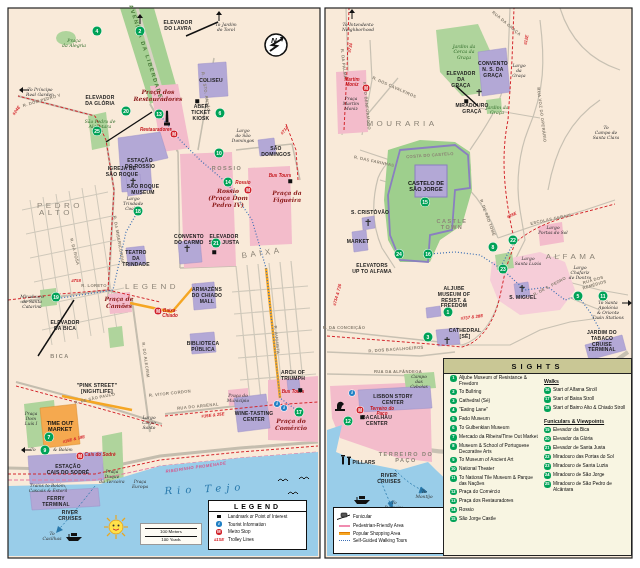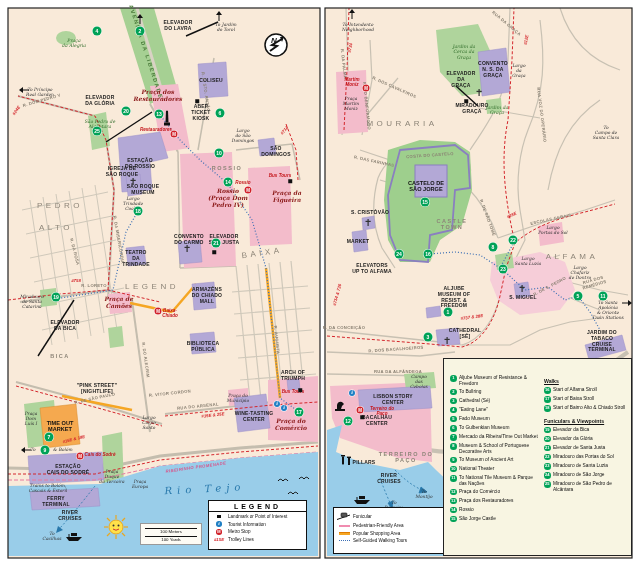--- a/index.html
+++ b/index.html
@@ -327,21 +327,21 @@
       <div class="lbl met" style="left: 243px; top: 183px;">Rossio</div>
       <div class="lbl met" style="left: 280px; top: 176px;">Bus Tours</div>
       <div class="lbl sq" style="left: 287px; top: 197px;">Praça da
 Figueira</div>
       <div class="lbl poi" style="left: 189px; top: 240px;">CONVENTO
 DO CARMO</div>
       <div class="lbl poi" style="left: 224px; top: 240px;">ELEVADOR
 STA. JUSTA</div>
       <div class="lbl dist" style="transform: translate(-50%, -50%) rotate(-8deg); left: 262px; top: 253px;">BAIXA</div>
       <div class="lbl dist" style="left: 60px; top: 206px;">PEDRO</div>
-      <div class="lbl dist" style="left: 56px; top: 228px;">ALTO</div>
+      <div class="lbl dist" style="left: 56px; top: 213px;">ALTO</div>
       <div class="lbl poi" style="left: 136px; top: 259px;">TEATRO
 DA
 TRINDADE</div>
       <div class="lbl dist" style="left: 152px; top: 287px;">LEGEND</div>
       <div class="lbl st" style="left: 94px; top: 286px;">R. LORETO</div>
       <div class="lbl sq" style="left: 119px; top: 303px;">Praça de
 Camões</div>
       <div class="lbl met" style="left: 170px; top: 313px;">Baixa-
 Chiado</div>
       <div class="lbl poi" style="left: 207px; top: 296px;">ARMAZÉNS
@@ -705,20 +705,21 @@
         <div class="leg-row">
           <span class="leg-sym">
             <span class="sym-walk"></span>
           </span>
           <span>Self-Guided Walking Tours</span>
         </div>
       </div>
   </div>
 
   <div id="sights">
+    <div id="sights-hdr">SIGHTS</div>
     <div class="scol" id="scol1" style="left:6px;width:88px;">
         <div class="s-item">
           <span class="s-num">1</span>
           <span>Aljube Museum of Resistance &amp; Freedom</span>
         </div>
         <div class="s-item">
           <span class="s-num">2</span>
           <span>To Bullring</span>
         </div>
         <div class="s-item">

